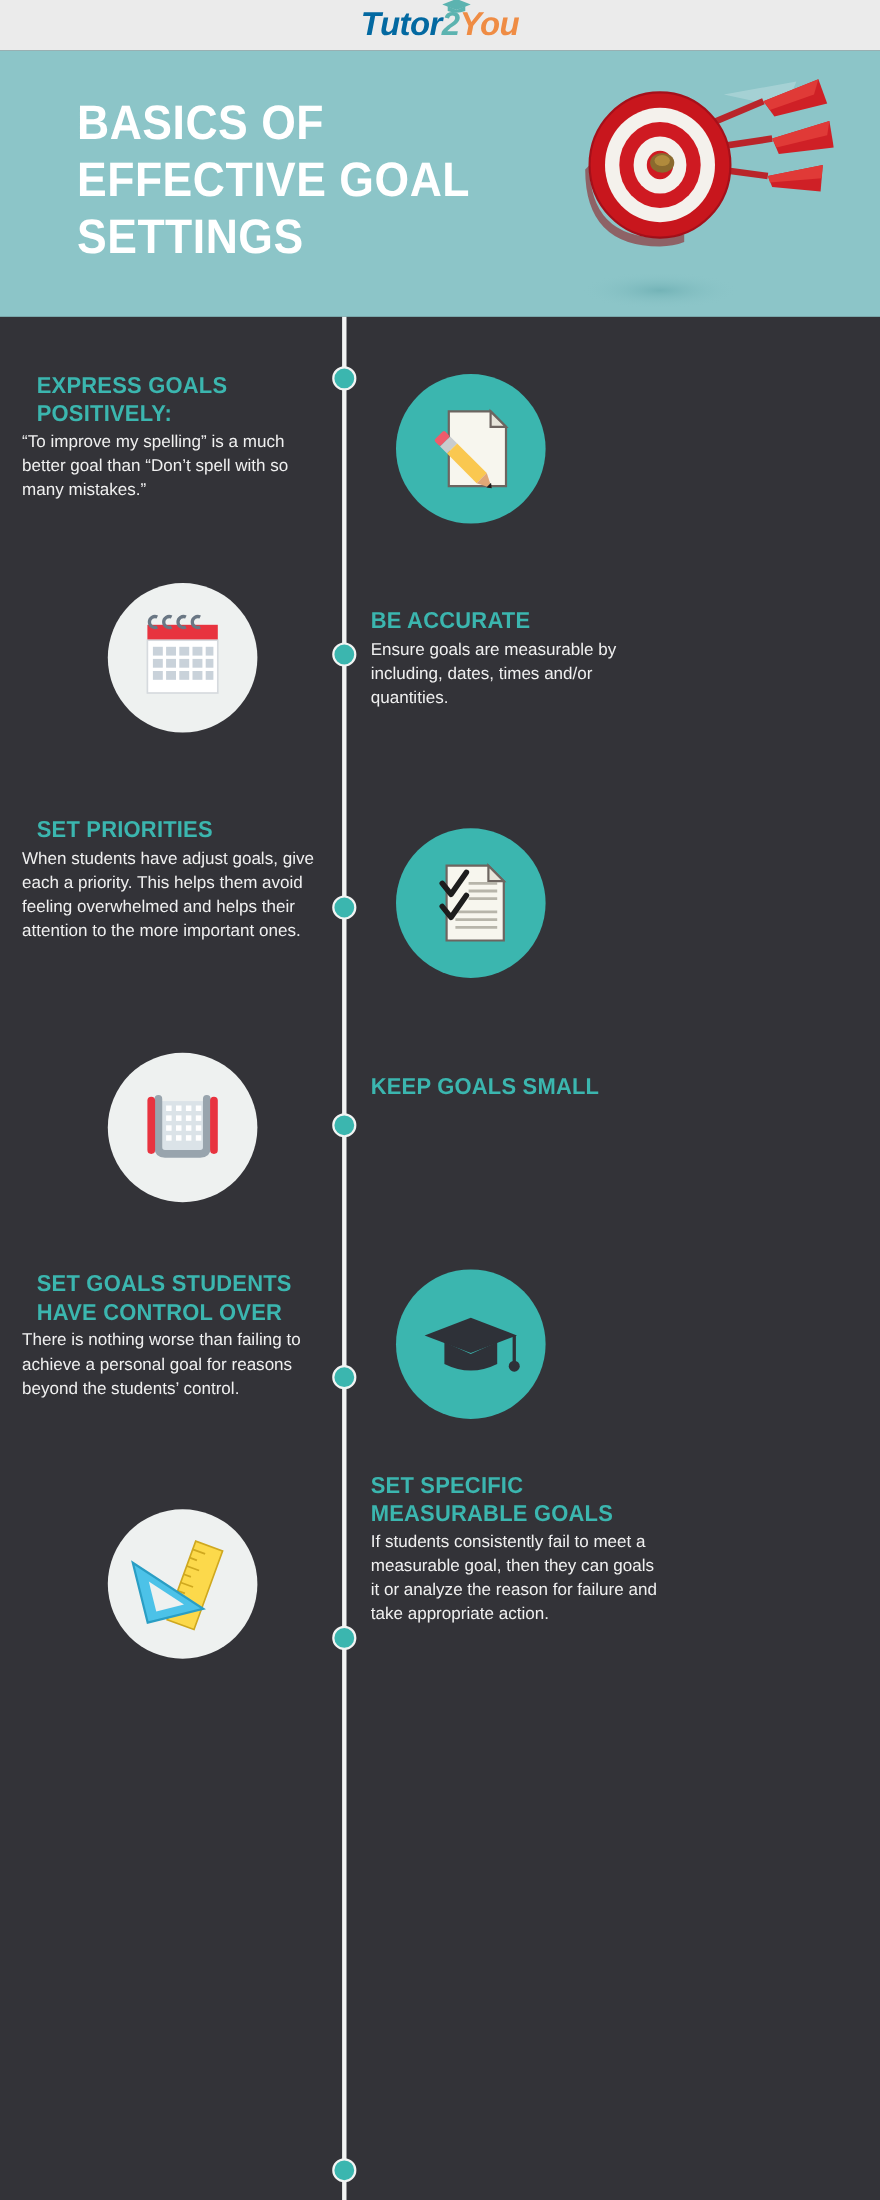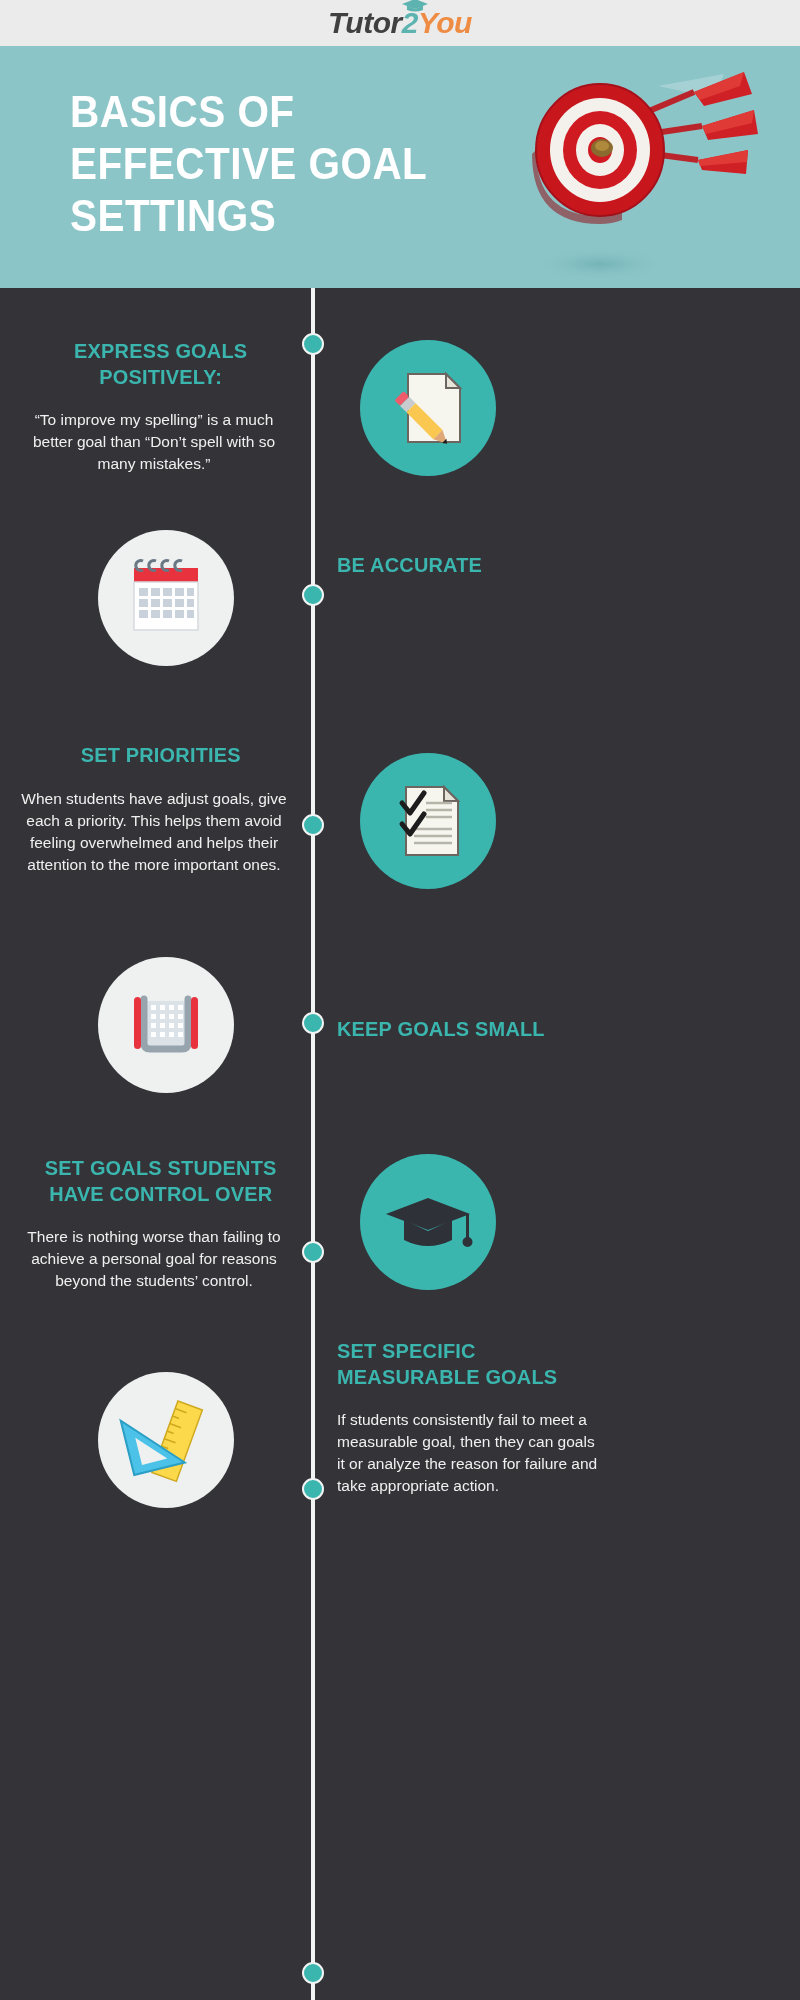--- a/index.html
+++ b/index.html
@@ -10,21 +10,21 @@
   }
   #page { position:relative; width:800px; height:2000px; }
 
   
   .logo-bar {
     position:absolute; top:0; left:0; width:800px; height:46px;
     background:#ebebeb; display:flex; align-items:center; justify-content:center;
   }
   .logo { position:relative; font-size:30px; font-weight:bold; font-style:italic;
           letter-spacing:-0.5px; line-height:1; }
-  .logo .t1 { color:#404040; }
+  .logo .t1 { color:#0369a1; }
   .logo .t2 { color:#5cb3b0; }
   .logo .t3 { color:#ef8c44; }
   .cap { position:absolute; left:74px; top:-9px; width:26px; height:13px; }
 
   
   .hero {
     position:absolute; top:46px; left:0; width:800px; height:242px;
     background:#8cc5c8; overflow:hidden;
   }
   .hero-title {
@@ -41,31 +41,31 @@
     position:absolute; left:311px; top:288px; width:4px; height:1712px;
     background:#f2f4f3;
   }
   .dot {
     position:absolute; left:302px; width:22px; height:22px; border-radius:50%;
     background:#3bb6af; border:2px solid #f2f4f3;
   }
 
   
   .txt { position:absolute; width:268px; }
-  .txt.left  { left:20px;  text-align:center; }
+  .txt.left  { left:20px;  text-align:left; }
   .txt.right { left:337px; text-align:left;  }
   .sec-title {
     color:#3bb6af; font-size:21px; font-weight:bold;
     text-transform:uppercase; line-height:1.22; letter-spacing:0.2px;
     transform:scaleX(0.95); transform-origin:inherit;
   }
   .txt.left .sec-title  { transform-origin:right; }
   .txt.right .sec-title { transform-origin:left; }
   .sec-body {
-    color:#f0f0f0; font-size:15.5px; line-height:1.42; margin-top:20px;
+    color:#f0f0f0; font-size:15.5px; line-height:1.42; margin-top:2px;
   }
 
   .icon-circle { position:absolute; border-radius:50%; }
   .ic-teal { background:#3bb6af; }
   .ic-grey { background:#eef1f0; }
   .icon-inner { position:absolute; inset:0; }
 </style>
 </head>
 <body>
 
@@ -180,20 +180,21 @@
       <g stroke="#6a7784" stroke-width="3" fill="none">
         <path d="M45 40 a5 5 0 1 1 0 -9"></path>
           <path d="M58 40 a5 5 0 1 1 0 -9"></path>
         <path d="M71 40 a5 5 0 1 1 0 -9"></path>
           <path d="M84 40 a5 5 0 1 1 0 -9"></path>
       </g>
     </svg>
   </div>
   <div class="txt right" style="top:552px">
     <div class="sec-title">Be Accurate</div>
+    <div class="sec-body">Ensure goals are measurable by including, dates, times and/or quantities.</div>
   </div>
 
   <div class="txt left" style="top:742px">
     <div class="sec-title">Set Priorities</div>
     <div class="sec-body">When students have adjust goals, give each a priority. This helps them avoid feeling overwhelmed and helps their attention to the more important ones.</div>
   </div>
   <div class="icon-circle ic-teal" style="left:360px; top:753px; width:136px; height:136px;">
     <svg class="icon-inner" viewBox="0 0 136 136">
       <path d="M46 34 H84 L98 48 V102 H46 Z" fill="#f7f6ee" stroke="#6d6560" stroke-width="2"></path>
       <path d="M84 34 L98 48 H84 Z" fill="#e7e5da" stroke="#6d6560" stroke-width="2"></path>
@@ -237,21 +238,21 @@
         <rect x="62" y="75" width="5" height="5"></rect>
           <rect x="71" y="75" width="5" height="5"></rect>
         <rect x="80" y="75" width="5" height="5"></rect>
           <rect x="89" y="75" width="4" height="5"></rect>
       </g>
       <path d="M46 42 L46 86 Q46 92 52 92 L84 92 Q90 92 90 86 L90 42" fill="none" stroke="#98a4ad" stroke-width="7" stroke-linecap="round"></path>
       <rect x="36" y="40" width="7" height="52" rx="3.5" fill="#e8333f"></rect>
       <rect x="93" y="40" width="7" height="52" rx="3.5" fill="#e8333f"></rect>
     </svg>
   </div>
-  <div class="txt right" style="top:1016px">
+  <div class="txt right" style="top:976px">
     <div class="sec-title">Keep Goals Small</div>
   </div>
 
   <div class="txt left" style="top:1155px">
     <div class="sec-title">Set Goals Students Have Control Over</div>
     <div class="sec-body">There is nothing worse than failing to achieve a personal goal for reasons beyond the students’ control.</div>
   </div>
   <div class="icon-circle ic-teal" style="left:360px; top:1154px; width:136px; height:136px;">
     <svg class="icon-inner" viewBox="0 0 136 136">
       <polygon points="68,44 110,60 68,76 26,60" fill="#2e3138"></polygon>

